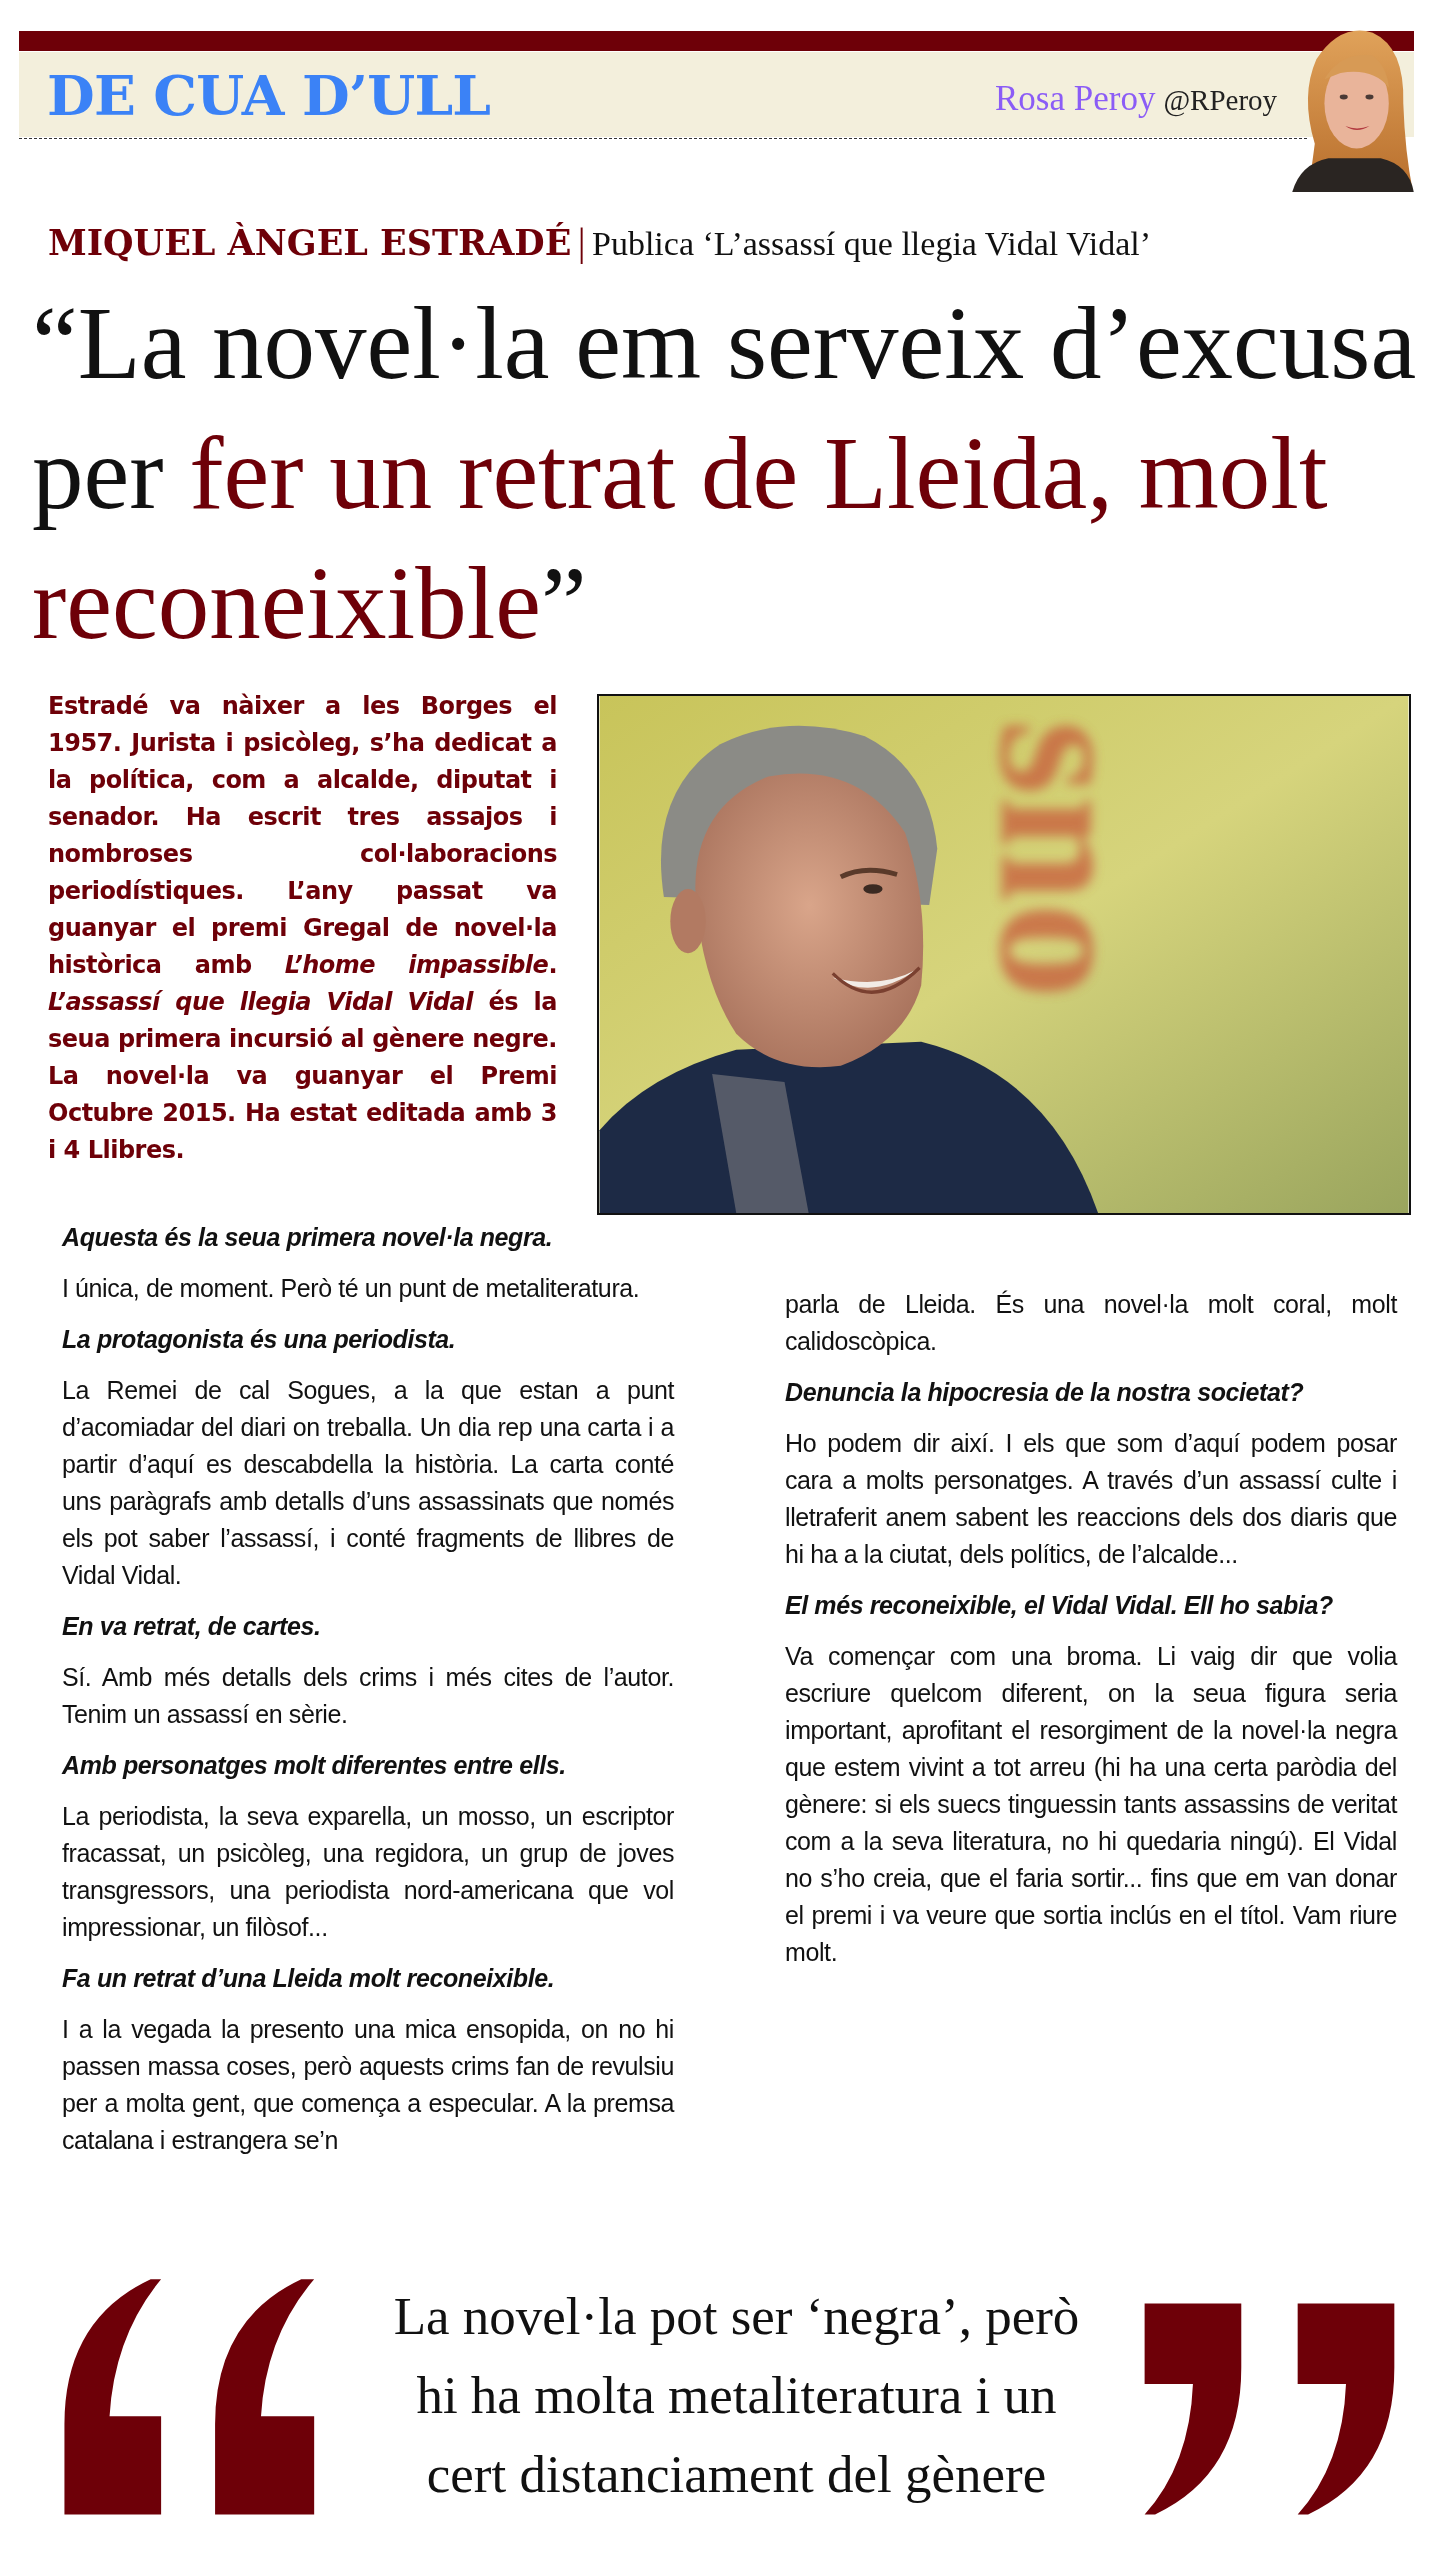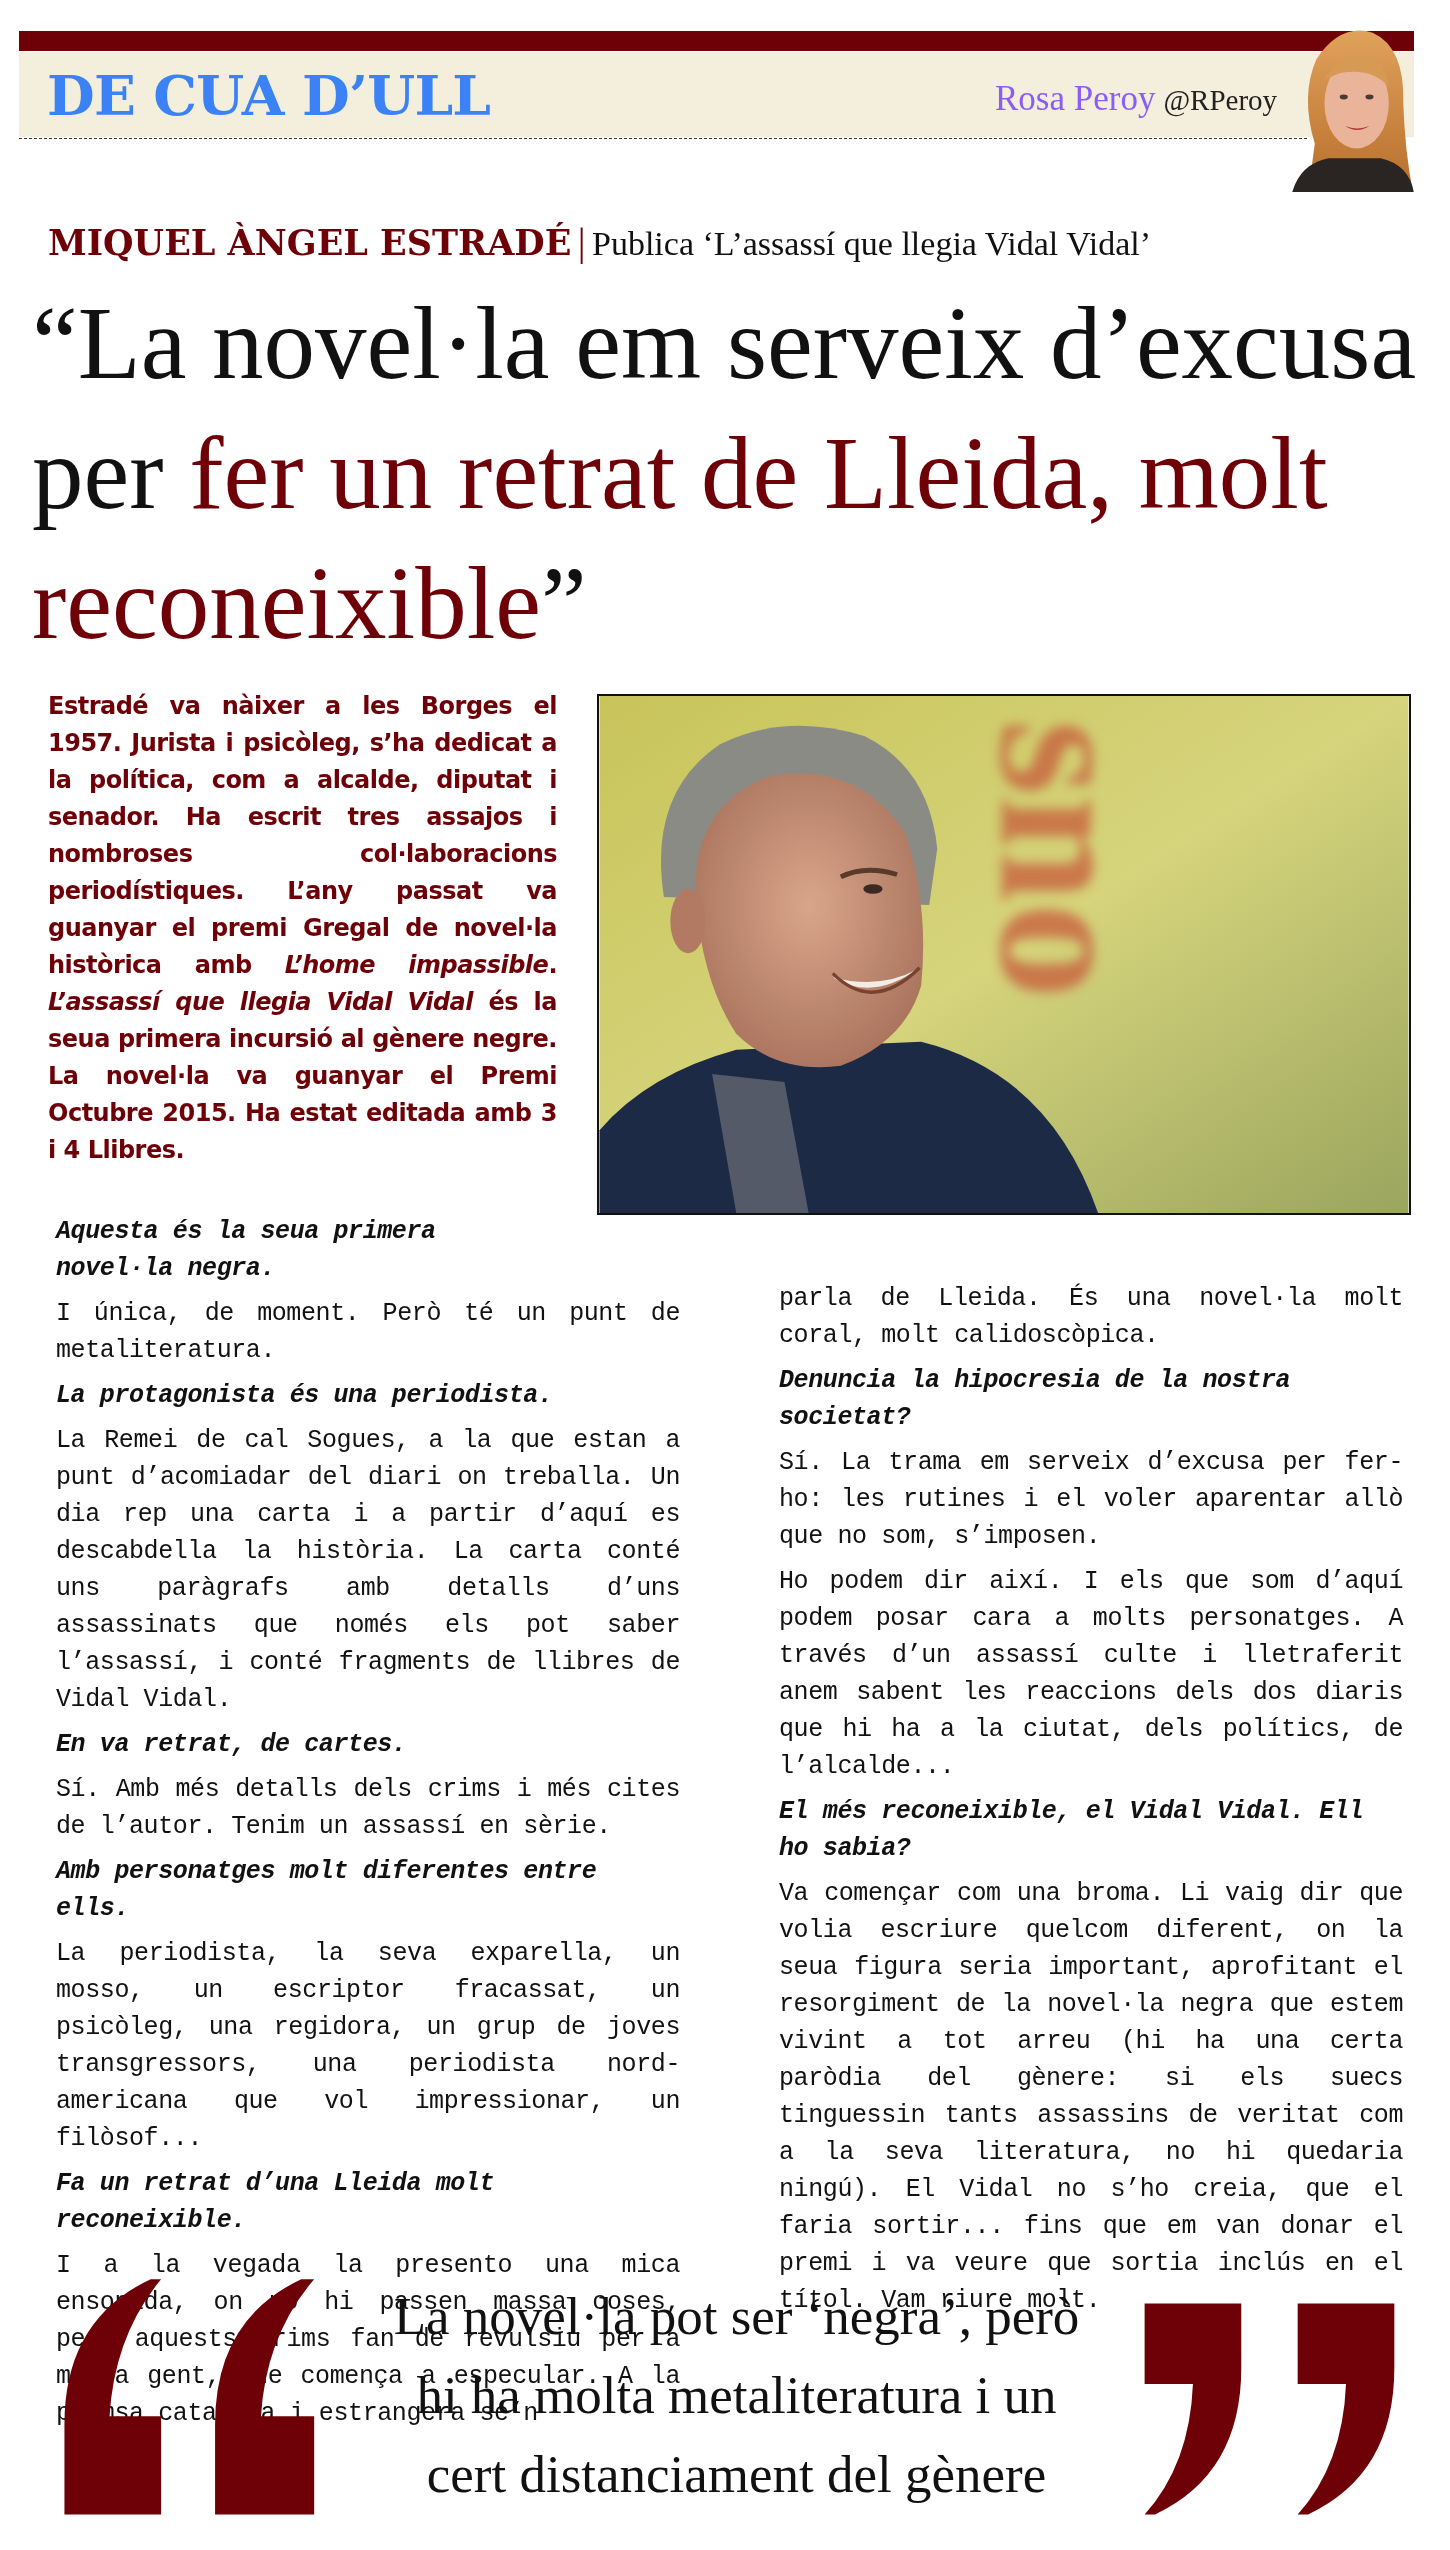--- a/index.html
+++ b/index.html
@@ -28,21 +28,21 @@
 
   
   #intro { left:48px; top:688px; width:509px; font-family:"DejaVu Sans", sans-serif; font-weight:bold; font-size:24px; line-height:37px; color:#6e0008; text-align:justify; letter-spacing:-0.5px; }
   #intro em { font-style:italic; }
 
   
   #main-photo { left:597px; top:694px; width:810px; height:517px; border:2.4px solid #111; overflow:hidden; box-sizing:content-box; }
 
   
   .col { font-family:"Liberation Sans", sans-serif; font-size:25px; line-height:37px; color:#111; text-align:justify; letter-spacing:-0.4px; }
-  .col p { margin:8px;font-family:Liberation Mono, monospace; }
+  .col p { margin:14px; }
   .col .q { font-weight:bold; font-style:italic; text-align:left; }
   #col-left { left:48px; top:1205px; width:640px; }
   #col-left .first-q { width:499px; }
   #col-right { left:771px; top:1272px; width:640px; }
 
   
   #pq-open { left:58px; top:2263px; width:290px; height:258px; }
   #pq-close { left:1143px; top:2263px; width:290px; height:258px; }
   #pq-text { left:338px; top:2277px; width:797px; text-align:center; font-family:"Liberation Serif", serif; font-size:53px; line-height:79px; color:#111; }
 </style>
@@ -127,21 +127,20 @@
   <p>Sí. Amb més detalls dels crims i més cites de l’autor. Tenim un assassí en sèrie.</p>
   <p class="q">Amb personatges molt diferentes entre ells.</p>
   <p>La periodista, la seva exparella, un mosso, un escriptor fracassat, un psicòleg, una regidora, un grup de joves transgressors, una periodista nord-americana que vol impressionar, un filòsof...</p>
   <p class="q">Fa un retrat d’una Lleida molt reconeixible.</p>
   <p>I a la vegada la presento una mica ensopida, on no hi passen massa coses, però aquests crims fan de revulsiu per a molta gent, que comença a especular. A la premsa catalana i estrangera se’n</p>
 </div>
 
 <div class="abs col" id="col-right">
   <p>parla de Lleida. És una novel·la molt coral, molt calidoscòpica.</p>
   <p class="q">Denuncia la hipocresia de la nostra societat?</p>
-  <p>Sí. La trama em serveix d’excusa per fer-ho: les rutines i el voler aparentar allò que no som, s’imposen.</p>
   <p>Ho podem dir així. I els que som d’aquí podem posar cara a molts personatges. A través d’un assassí culte i lletraferit anem sabent les reaccions dels dos diaris que hi ha a la ciutat, dels polítics, de l’alcalde...</p>
   <p class="q">El més reconeixible, el Vidal Vidal. Ell ho sabia?</p>
   <p>Va començar com una broma. Li vaig dir que volia escriure quelcom diferent, on la seua figura seria important, aprofitant el resorgiment de la novel·la negra que estem vivint a tot arreu (hi ha una certa paròdia del gènere: si els suecs tinguessin tants assassins de veritat com a la seva literatura, no hi quedaria ningú). El Vidal no s’ho creia, que el faria sortir... fins que em van donar el premi i va veure que sortia inclús en el títol. Vam riure molt.</p>
 </div>
 
 <div class="abs" id="pq-open">
   <svg width="290" height="258" viewBox="0 0 360 320">
     <path d="M8 312 L8 200 Q8 70 115 20 L128 20 Q70 90 64 190 L128 190 L128 312 Z" fill="#6e0008"></path>
     <path d="M195 312 L195 200 Q195 70 302 20 L318 20 Q258 90 252 190 L318 190 L318 312 Z" fill="#6e0008"></path>
   </svg>

